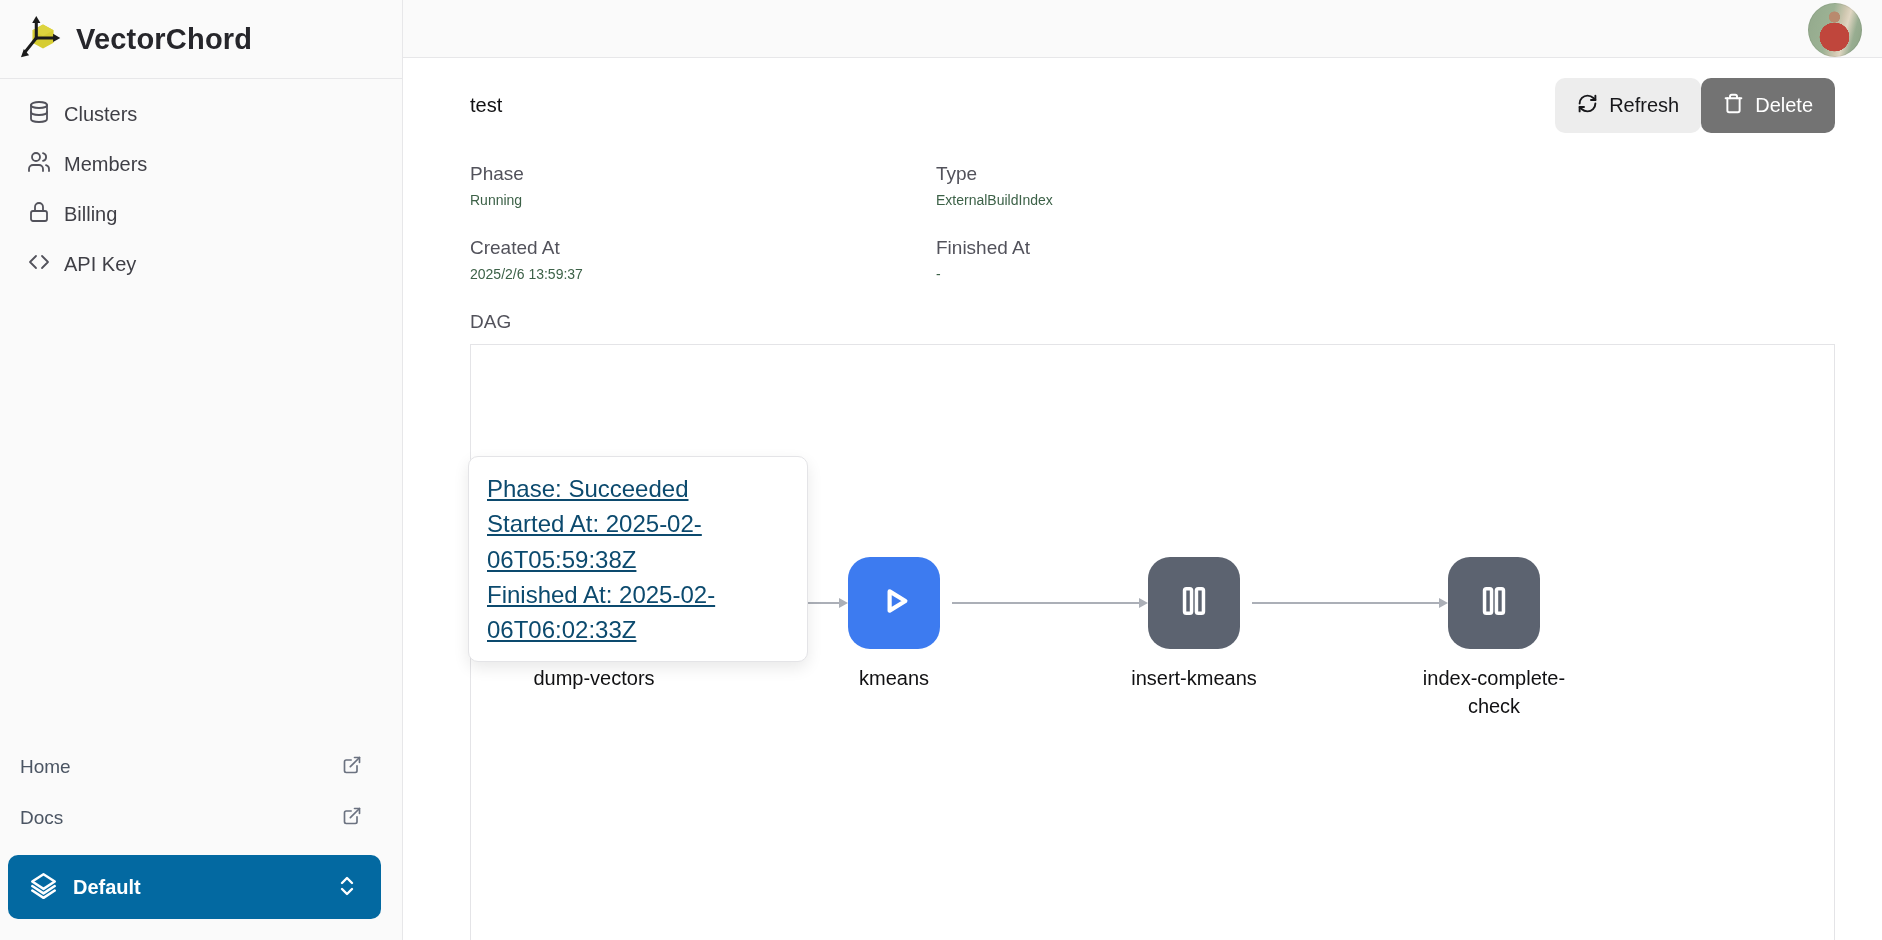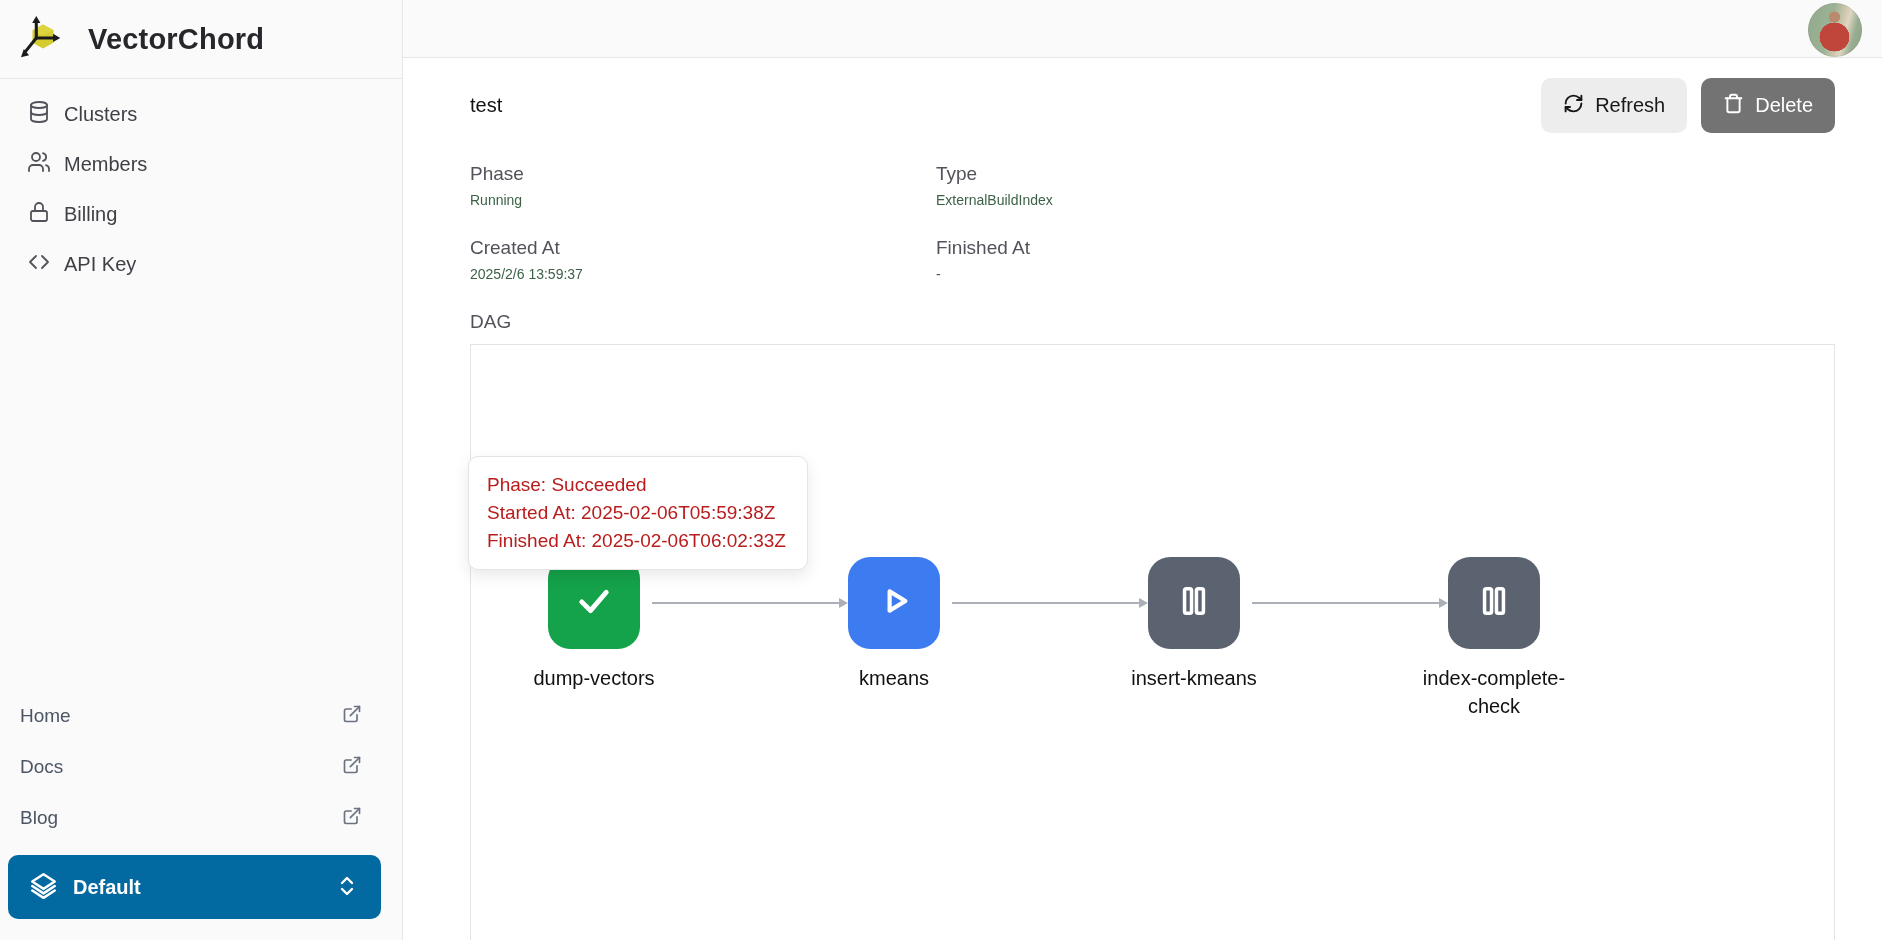--- a/index.html
+++ b/index.html
@@ -3,21 +3,21 @@
 <meta charset="utf-8">
 <style>
   * { margin:0; padding:0; box-sizing:border-box; }
   html,body { width:1882px; height:940px; overflow:hidden;
     font-family:"Liberation Sans", sans-serif; background:#fafafa; color:#18181b; }
   .app { display:flex; width:100%; height:100%; }
 
   
   .sidebar { width:403px; min-width:403px; height:100%; background:#fafafa;
     border-right:1px solid #e7e7e9; display:flex; flex-direction:column; }
-  .brand { height:79px; display:flex; align-items:center; gap:22px; padding-left:20px;
+  .brand { height:79px; display:flex; align-items:center; gap:10px; padding-left:20px;
     border-bottom:1px solid #e7e7e9; }
   .brand-name { font-size:29px; font-weight:700; color:#26262b; letter-spacing:.2px; }
   .nav { padding-top:10px; }
   .nav-item { height:50px; display:flex; align-items:center; gap:13px; padding-left:27px;
     cursor:pointer; color:#3f3f46; }
   .nav-item svg { stroke:#52525b; }
   .nav-label { font-size:20px; }
   .side-links { margin-top:auto; padding-bottom:12px; }
   .side-link { height:51px; display:flex; align-items:center; justify-content:space-between;
     padding:0 40px 0 20px; cursor:pointer; }
@@ -34,21 +34,21 @@
   .avatar { width:54px; height:54px; border-radius:50%; cursor:pointer;
     background:
       radial-gradient(circle at 49% 26%, #b98a6e 0 11%, rgba(0,0,0,0) 12%),
       radial-gradient(ellipse 31% 30% at 49% 63%, #c0463c 0 88%, rgba(0,0,0,0) 90%),
       linear-gradient(105deg,#93a98c 0%,#9cb294 40%,#cfc7b0 58%,#e0d6c2 66%,#98ad91 80%,#8ba283 100%);
     box-shadow:0 0 0 1px rgba(0,0,0,.06) inset; }
 
   .content { flex:1; background:#ffffff; position:relative; padding:20px 47px 0 67px; }
   .content-header { display:flex; align-items:center; justify-content:space-between; }
   .page-title { font-size:20px; font-weight:400; color:#111113; }
-  .header-actions { display:flex; gap:14px; }
+  .header-actions { display:flex; gap:0; }
   .btn { height:55px; border:none; border-radius:10px; display:flex; align-items:center;
     gap:11px; padding:0 22px; font-size:20px; font-family:inherit; cursor:pointer; }
   .btn-refresh { background:#ededed; color:#18181b; }
   .btn-delete { background:#737373; color:#ffffff; }
 
   .info-grid { display:grid; grid-template-columns:466px auto; margin-top:30px; row-gap:29px; }
   .field-label { font-size:19px; color:#52525b; margin-bottom:7px; }
   .field-value { font-size:14px; color:#3c6147; }
 
   .dag-label { font-size:19px; color:#52525b; margin-top:29px; }
@@ -66,21 +66,21 @@
     max-width:160px; line-height:1.4; }
 
   .edge { position:absolute; top:257px; height:2px; background:#abafb7; }
   .edge::after { content:""; position:absolute; right:-8px; top:-4px; width:0; height:0;
     border-left:9px solid #abafb7; border-top:5px solid transparent;
     border-bottom:5px solid transparent; }
 
   .tooltip { position:absolute; left:65px; top:398px; width:340px; background:#ffffff;
     border:1px solid #e4e4e7; border-radius:10px; box-shadow:0 6px 16px rgba(0,0,0,.09);
     padding:14px 18px; z-index:5; }
-  .tooltip-line { font-size:19px; color:#b91c1c; line-height:1.47; }
+  .tooltip-line { font-size:24px; color:#0c4a6e; line-height:1.47;text-decoration:underline; }
 </style>
 </head>
 <body>
 
 <div class="app">
 
   <aside class="sidebar">
     <div class="brand">
       <span>
         <svg width="46" height="46" viewBox="0 0 48 48" fill="none">
@@ -157,30 +157,20 @@
       <div class="side-link">
         <span class="side-link-label">Docs</span>
         <span>
           <svg width="20" height="20" viewBox="0 0 24 24" fill="none" stroke="#6b7280" stroke-width="2" stroke-linecap="round" stroke-linejoin="round">
             <path d="M18 13v6a2 2 0 0 1-2 2H5a2 2 0 0 1-2-2V8a2 2 0 0 1 2-2h6"></path>
             <polyline points="15,3 21,3 21,9"></polyline>
             <line x1="10" y1="14" x2="21" y2="3"></line>
           </svg>
         </span>
       </div>
-      <div class="side-link">
-        <span class="side-link-label">Blog</span>
-        <span>
-          <svg width="20" height="20" viewBox="0 0 24 24" fill="none" stroke="#6b7280" stroke-width="2" stroke-linecap="round" stroke-linejoin="round">
-            <path d="M18 13v6a2 2 0 0 1-2 2H5a2 2 0 0 1-2-2V8a2 2 0 0 1 2-2h6"></path>
-            <polyline points="15,3 21,3 21,9"></polyline>
-            <line x1="10" y1="14" x2="21" y2="3"></line>
-          </svg>
-        </span>
-      </div>
     </div>
 
     <button class="workspace-btn">
       <span>
         <svg width="27" height="27" viewBox="0 0 24 24" fill="none" stroke="#ffffff" stroke-width="2.2" stroke-linecap="round" stroke-linejoin="round">
           <polygon points="12,2 22,8.5 12,15 2,8.5"></polygon>
           <polyline points="2,12.5 12,19 22,12.5"></polyline>
           <polyline points="2,16.5 12,23 22,16.5"></polyline>
         </svg>
       </span>

